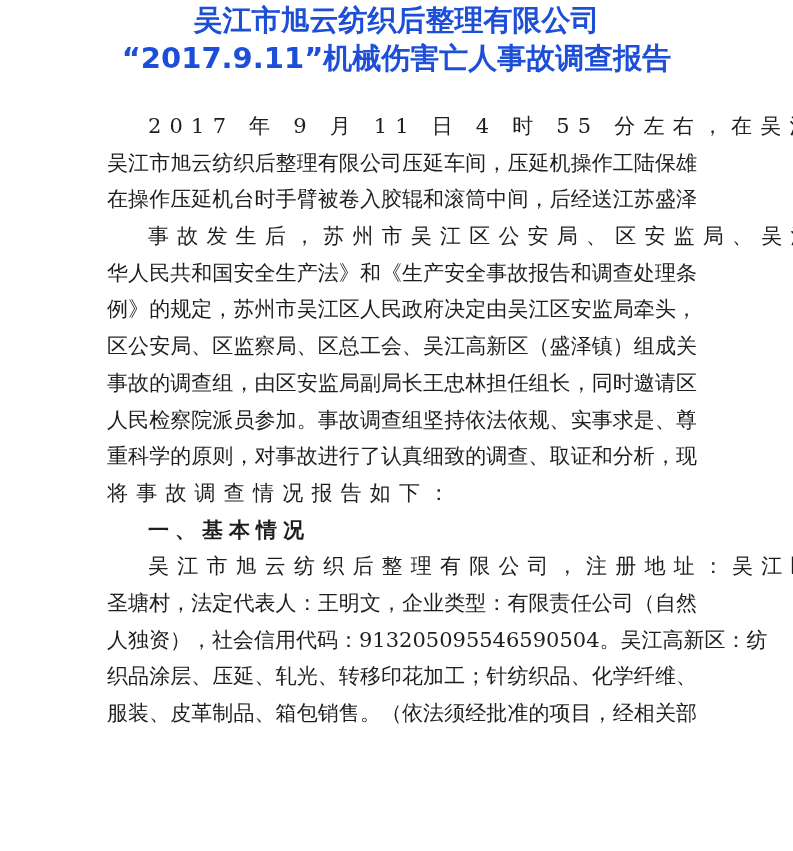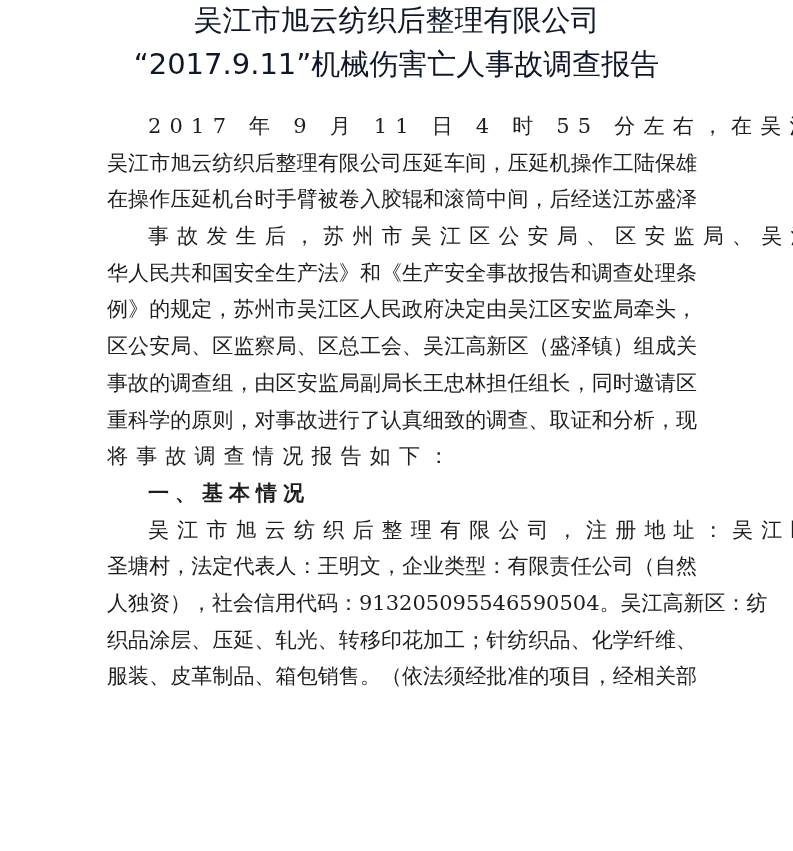--- a/index.html
+++ b/index.html
@@ -22,26 +22,27 @@
     background: #ffffff;
   }
   .title {
     position: absolute;
     left: 0;
     width: 793px;
     text-align: center;
     font-family: "DejaVu Sans", "Liberation Sans", sans-serif;
     font-size: 29px;
     line-height: 36px;
-    color: #0f172a;
+    color: #1d4ed8;
     white-space: nowrap;
     letter-spacing: 0px;
+    font-weight: bold;
   }
   .title.t1 { top: 2px; }
-  .title.t2 { top: 46px; }
+  .title.t2 { top: 40px; }
   .body-text {
     position: absolute;
     left: 107px;
     width: 590px;
     top: 108px;
     font-family: "DejaVu Serif", "Liberation Serif", serif;
     font-size: 21px;
     color: #1e1e1e;
   }
   .line {
@@ -78,20 +79,21 @@
       <div class="line justify">吴江市旭云纺织后整理有限公司压延车间，压延机操作工陆保雄</div>
       <div class="line justify">在操作压延机台时手臂被卷入胶辊和滚筒中间，后经送江苏盛泽</div>
     </div>
 
     <div>
       <div class="line indent">事故发生后，苏州市吴江区公安局、区安监局、吴江高新区</div>
       <div class="line justify">华人民共和国安全生产法》和《生产安全事故报告和调查处理条</div>
       <div class="line justify">例》的规定，苏州市吴江区人民政府决定由吴江区安监局牵头，</div>
       <div class="line justify">区公安局、区监察局、区总工会、吴江高新区（盛泽镇）组成关</div>
       <div class="line justify">事故的调查组，由区安监局副局长王忠林担任组长，同时邀请区</div>
+      <div class="line justify">人民检察院派员参加。事故调查组坚持依法依规、实事求是、尊</div>
       <div class="line justify">重科学的原则，对事故进行了认真细致的调查、取证和分析，现</div>
       <div class="line">将事故调查情况报告如下：</div>
     </div>
 
     <div class="line heading">一、基本情况</div>
 
     <div>
       <div class="line indent">吴江市旭云纺织后整理有限公司，注册地址：吴江区盛泽镇</div>
       <div class="line justify">圣塘村，法定代表人：王明文，企业类型：有限责任公司（自然</div>
       <div class="line justify">人独资），社会信用代码：913205095546590504。吴江高新区：纺</div>

